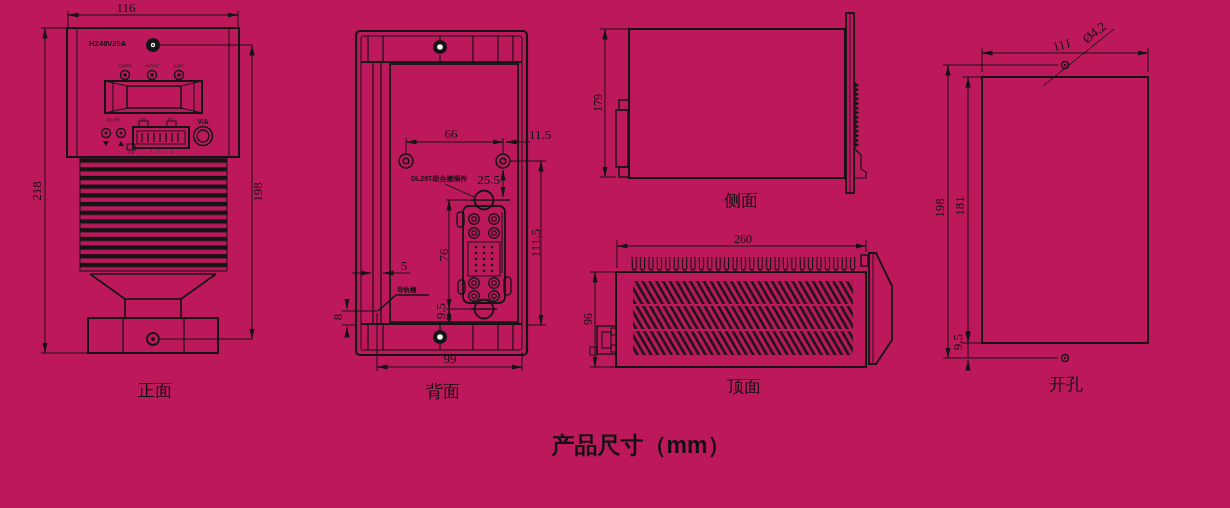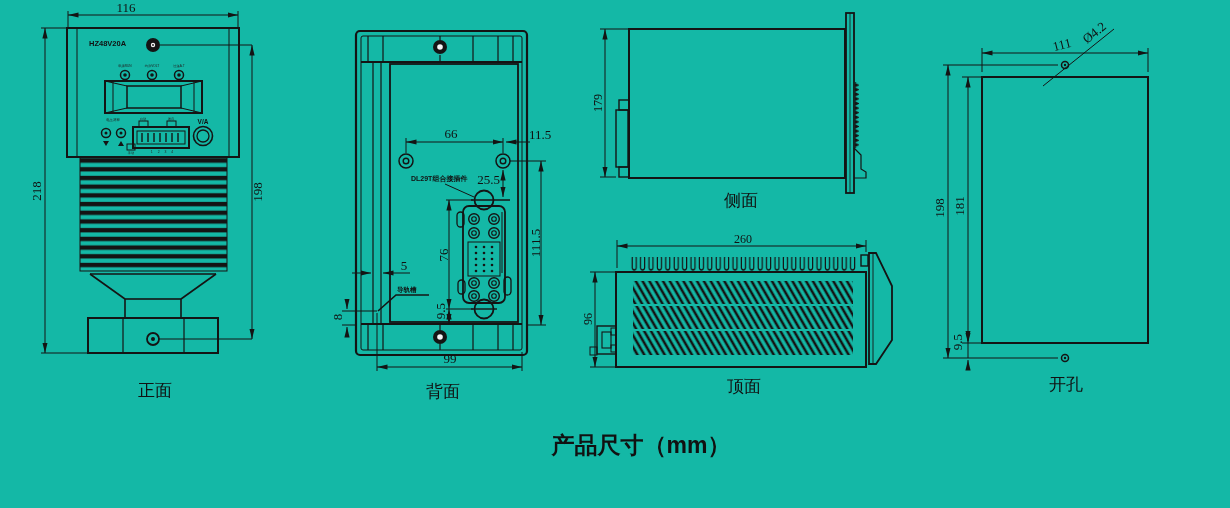--- a/index.html
+++ b/index.html
@@ -1,17 +1,17 @@
 <!DOCTYPE html>
 <html><head>
 <meta charset="utf-8">
 <style>
   html,body{margin:0;padding:0;}
   body{background:#eef0f1;font-family:"Liberation Sans",sans-serif;}
-  .stage{position:relative;width:1230px;height:508px;background:#14b8a6;overflow:hidden;}
+  .stage{position:relative;width:1230px;height:508px;background:#be185d;overflow:hidden;}
   svg{position:absolute;left:0;top:0;}
   svg text{fill:#111;}
   .dim{font:13px "Liberation Serif",serif;}
   .dim-s{font:12px "Liberation Serif",serif;}
   .vlabel{font:17px "Liberation Sans",sans-serif;}
   .main-title{font:bold 23px "Liberation Sans",sans-serif;}
   .model{font:bold 7.5px "Liberation Sans",sans-serif;}
   .note{font:bold 7px "Liberation Sans",sans-serif;}
   .note2{font:bold 6.5px "Liberation Sans",sans-serif;}
   .micro{font:3.4px "Liberation Sans",sans-serif;fill:#222;}

